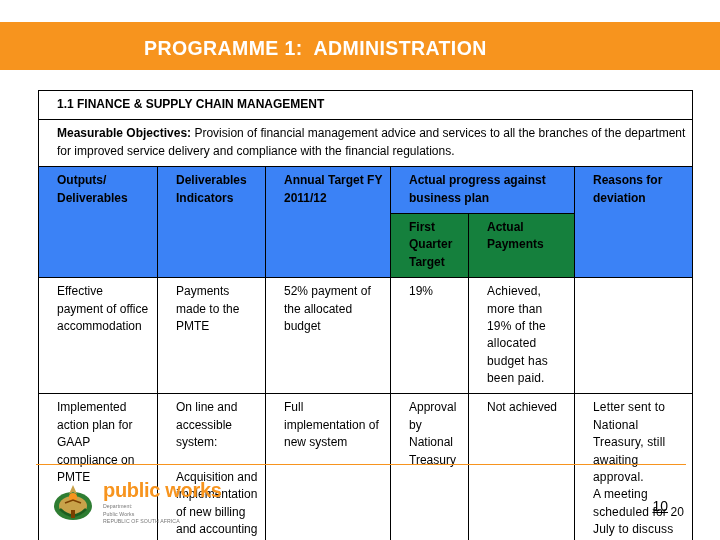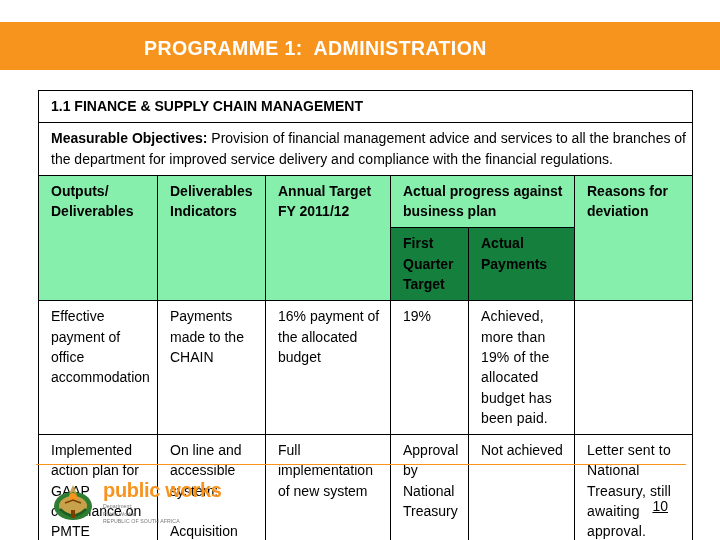--- a/index.html
+++ b/index.html
@@ -49,40 +49,40 @@
     width: 654px;
   }
   table.maintable {
     border-collapse: collapse;
     width: 654px;
     table-layout: fixed;
   }
   table.maintable td {
     border: 1px solid #000000;
     vertical-align: top;
-    padding: 5px 6px 6px 12px;
-    font-size: 14px;
+    padding: 5px 6px 6px 18px;
+    font-size: 12px;
     line-height: 1.45;
     color: #000000;
   }
   .title-row td {
     font-weight: bold;
     font-size: 10.5px;
     padding: 7px 6px 7px 8px;
   }
   .objectives-row td {
     font-size: 10px;
     padding: 7px 6px 8px 8px;
     line-height: 1.45;
   }
   .objectives-row b {
     font-weight: bold;
   }
   .hdr {
-    background: #86efac;
+    background: #3b82f6;
     font-weight: bold;
     font-size: 10.4px;
     color: #000000;
     padding-top: 7px;
     padding-bottom: 7px;
     line-height: 1.35;
   }
   .hdr-sub {
     background: #15803d;
     font-weight: bold;
@@ -197,22 +197,22 @@
       <td class="hdr" colspan="2">Actual       progress       against business plan</td>
       <td class="hdr" rowspan="2">Reasons for deviation</td>
     </tr>
     <tr>
       <td class="hdr-sub">First Quarter Target</td>
       <td class="hdr-sub">Actual Payments</td>
     </tr>
 
     <tr class="tall1">
       <td class="body-cell">Effective payment of office accommodation</td>
-      <td class="body-cell">Payments made to the CHAIN</td>
-      <td class="body-cell">16% payment of the allocated budget</td>
+      <td class="body-cell">Payments made to the PMTE</td>
+      <td class="body-cell">52% payment of the allocated budget</td>
       <td class="body-cell">19%</td>
       <td class="body-cell-sm pad-top">Achieved, more than 19% of the allocated budget has been paid.</td>
       <td class="body-cell"></td>
     </tr>
 
     <tr class="tall2">
       <td class="body-cell">Implemented action plan for GAAP compliance on PMTE</td>
       <td class="body-cell nowrapish">On line and accessible system:
 
 Acquisition and implementation of new billing and accounting system</td>

